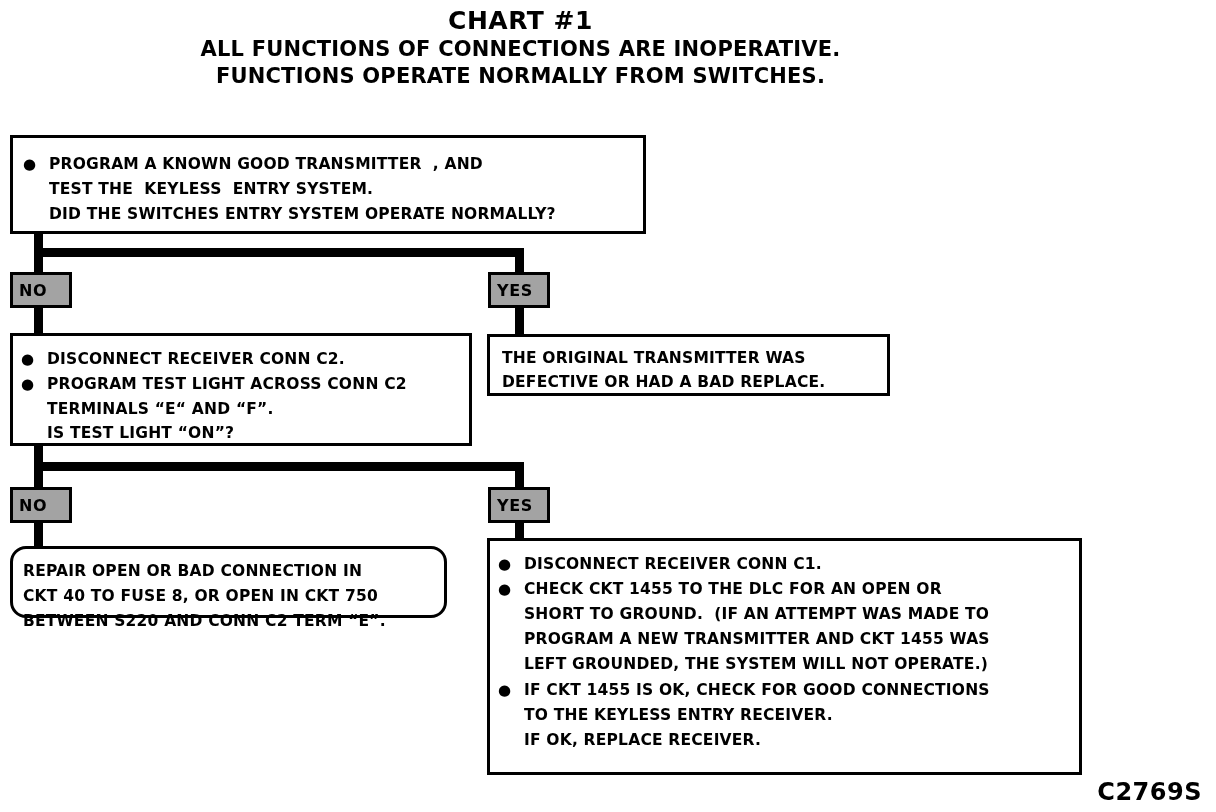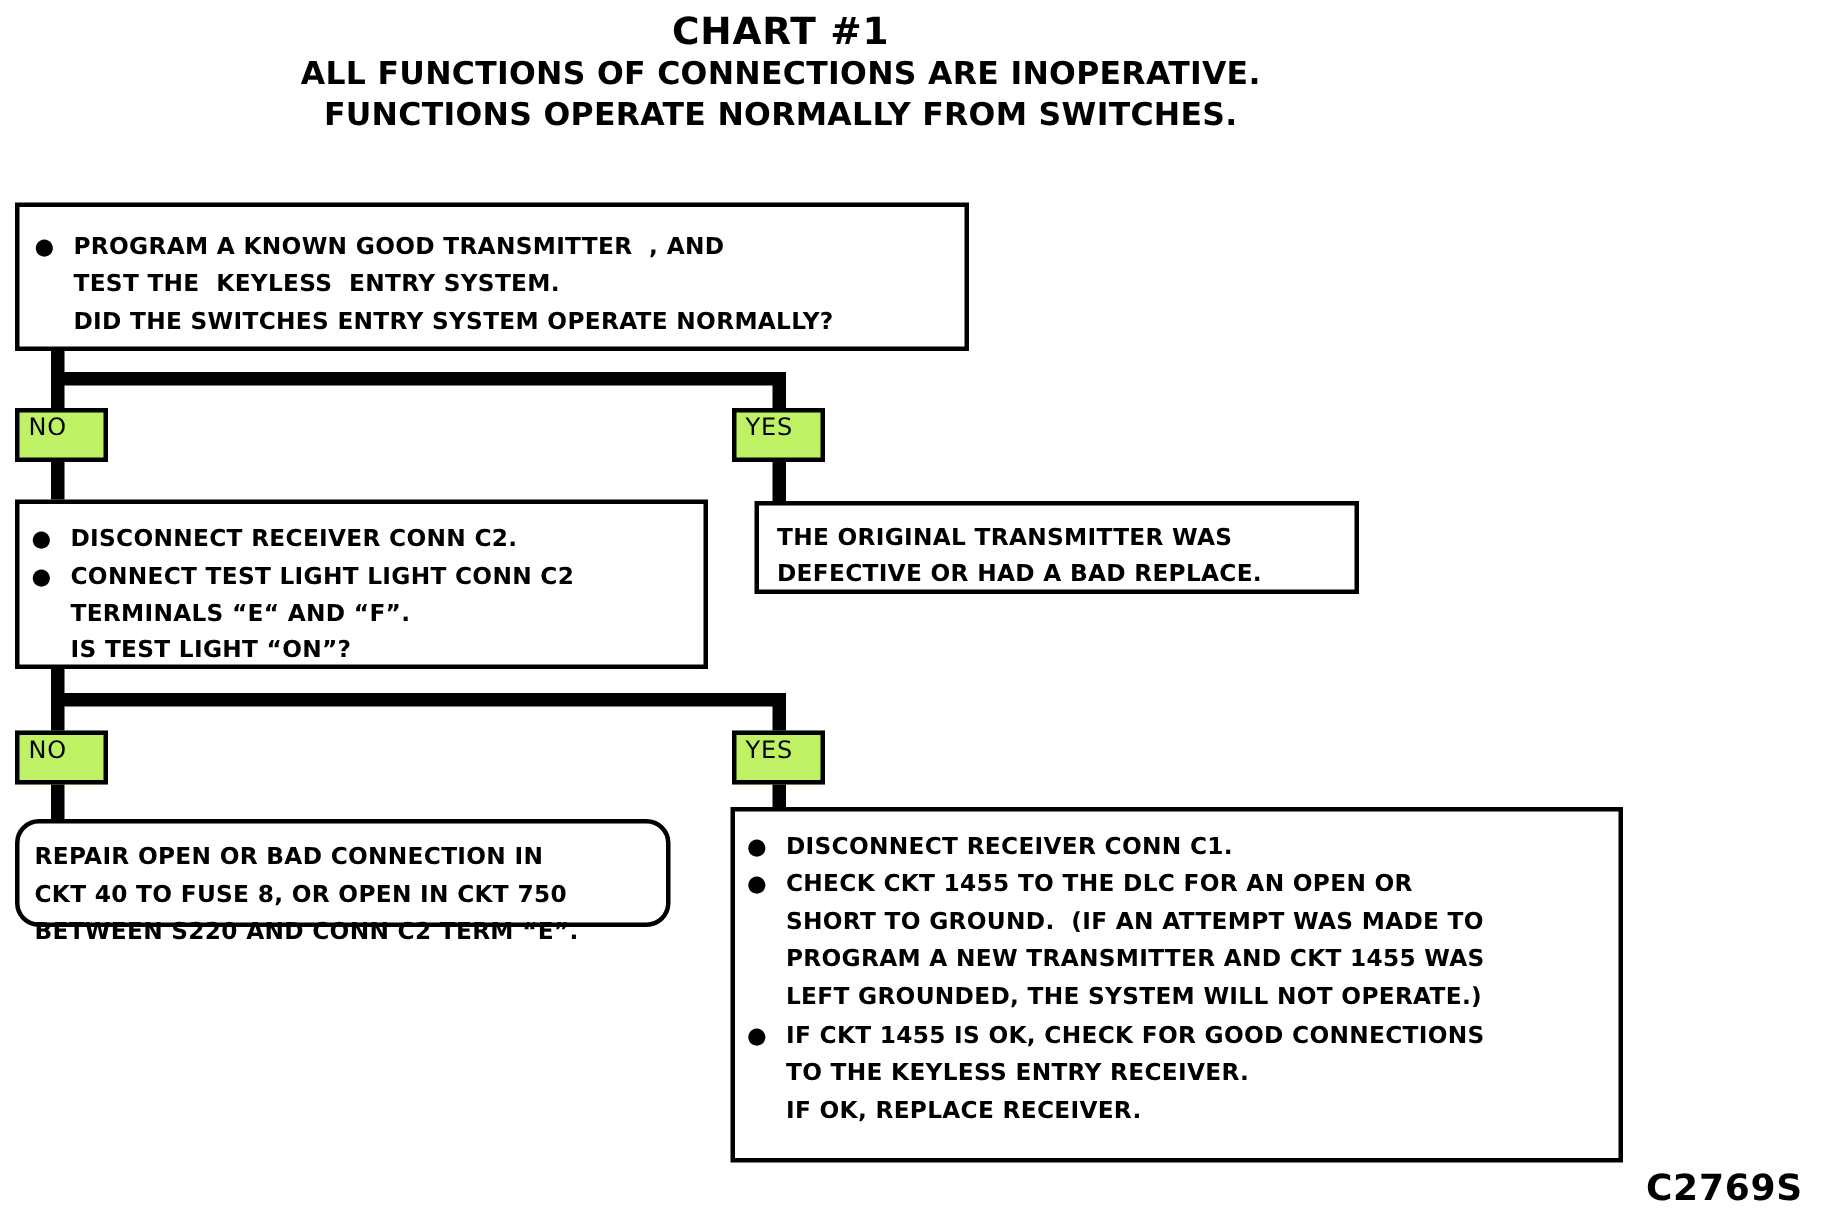--- a/index.html
+++ b/index.html
@@ -70,26 +70,26 @@
   }
   .text-cell {
     flex: 1 1 auto;
   }
 
   
   .branchbox {
     position: absolute;
     box-sizing: border-box;
     border: 3px solid #000;
-    background: #bef264;
+    background: #a3a3a3;
     font-size: 16px;
-    font-weight: normal;
+    font-weight: bold;
     letter-spacing: 0.6px;
     display: flex;
-    align-items: flex-start;
+    align-items: center;
     padding-left: 6px;
     z-index: 4;
   }
 
   
   .conn-v {
     position: absolute;
     background: #000;
     width: 9px;
     z-index: 2;
@@ -158,34 +158,34 @@
 </div>
 
 <div class="flowbox" style="left:10px; top:333px; width:462px; height:113px;">
   <div class="lines" style="padding:11px 10px 0 8px; line-height:1.60;">
     <div class="line-row">
       <span class="bullet-cell">●</span>
       <span class="text-cell">DISCONNECT RECEIVER CONN C2.</span>
     </div>
     <div class="line-row">
       <span class="bullet-cell">●</span>
-      <span class="text-cell">CONNECT TEST LIGHT LIGHT CONN C2</span>
+      <span class="text-cell">PROGRAM TEST LIGHT ACROSS CONN C2</span>
     </div>
     <div class="line-row">
       <span class="bullet-cell"></span>
       <span class="text-cell">TERMINALS “E“ AND “F”.</span>
     </div>
     <div class="line-row">
       <span class="bullet-cell"></span>
       <span class="text-cell">IS TEST LIGHT “ON”?</span>
     </div>
   </div>
 </div>
 
-<div class="flowbox" style="left:487px; top:334px; width:403px; height:62px;margin-left:16px;">
+<div class="flowbox" style="left:487px; top:334px; width:403px; height:62px;">
   <div class="lines" style="padding:9px 10px 0 12px; line-height:1.58;">
     <div class="line-row">
       <span class="text-cell">THE ORIGINAL TRANSMITTER WAS</span>
     </div>
     <div class="line-row">
       <span class="text-cell">DEFECTIVE OR HAD A BAD REPLACE.</span>
     </div>
   </div>
 </div>
 

